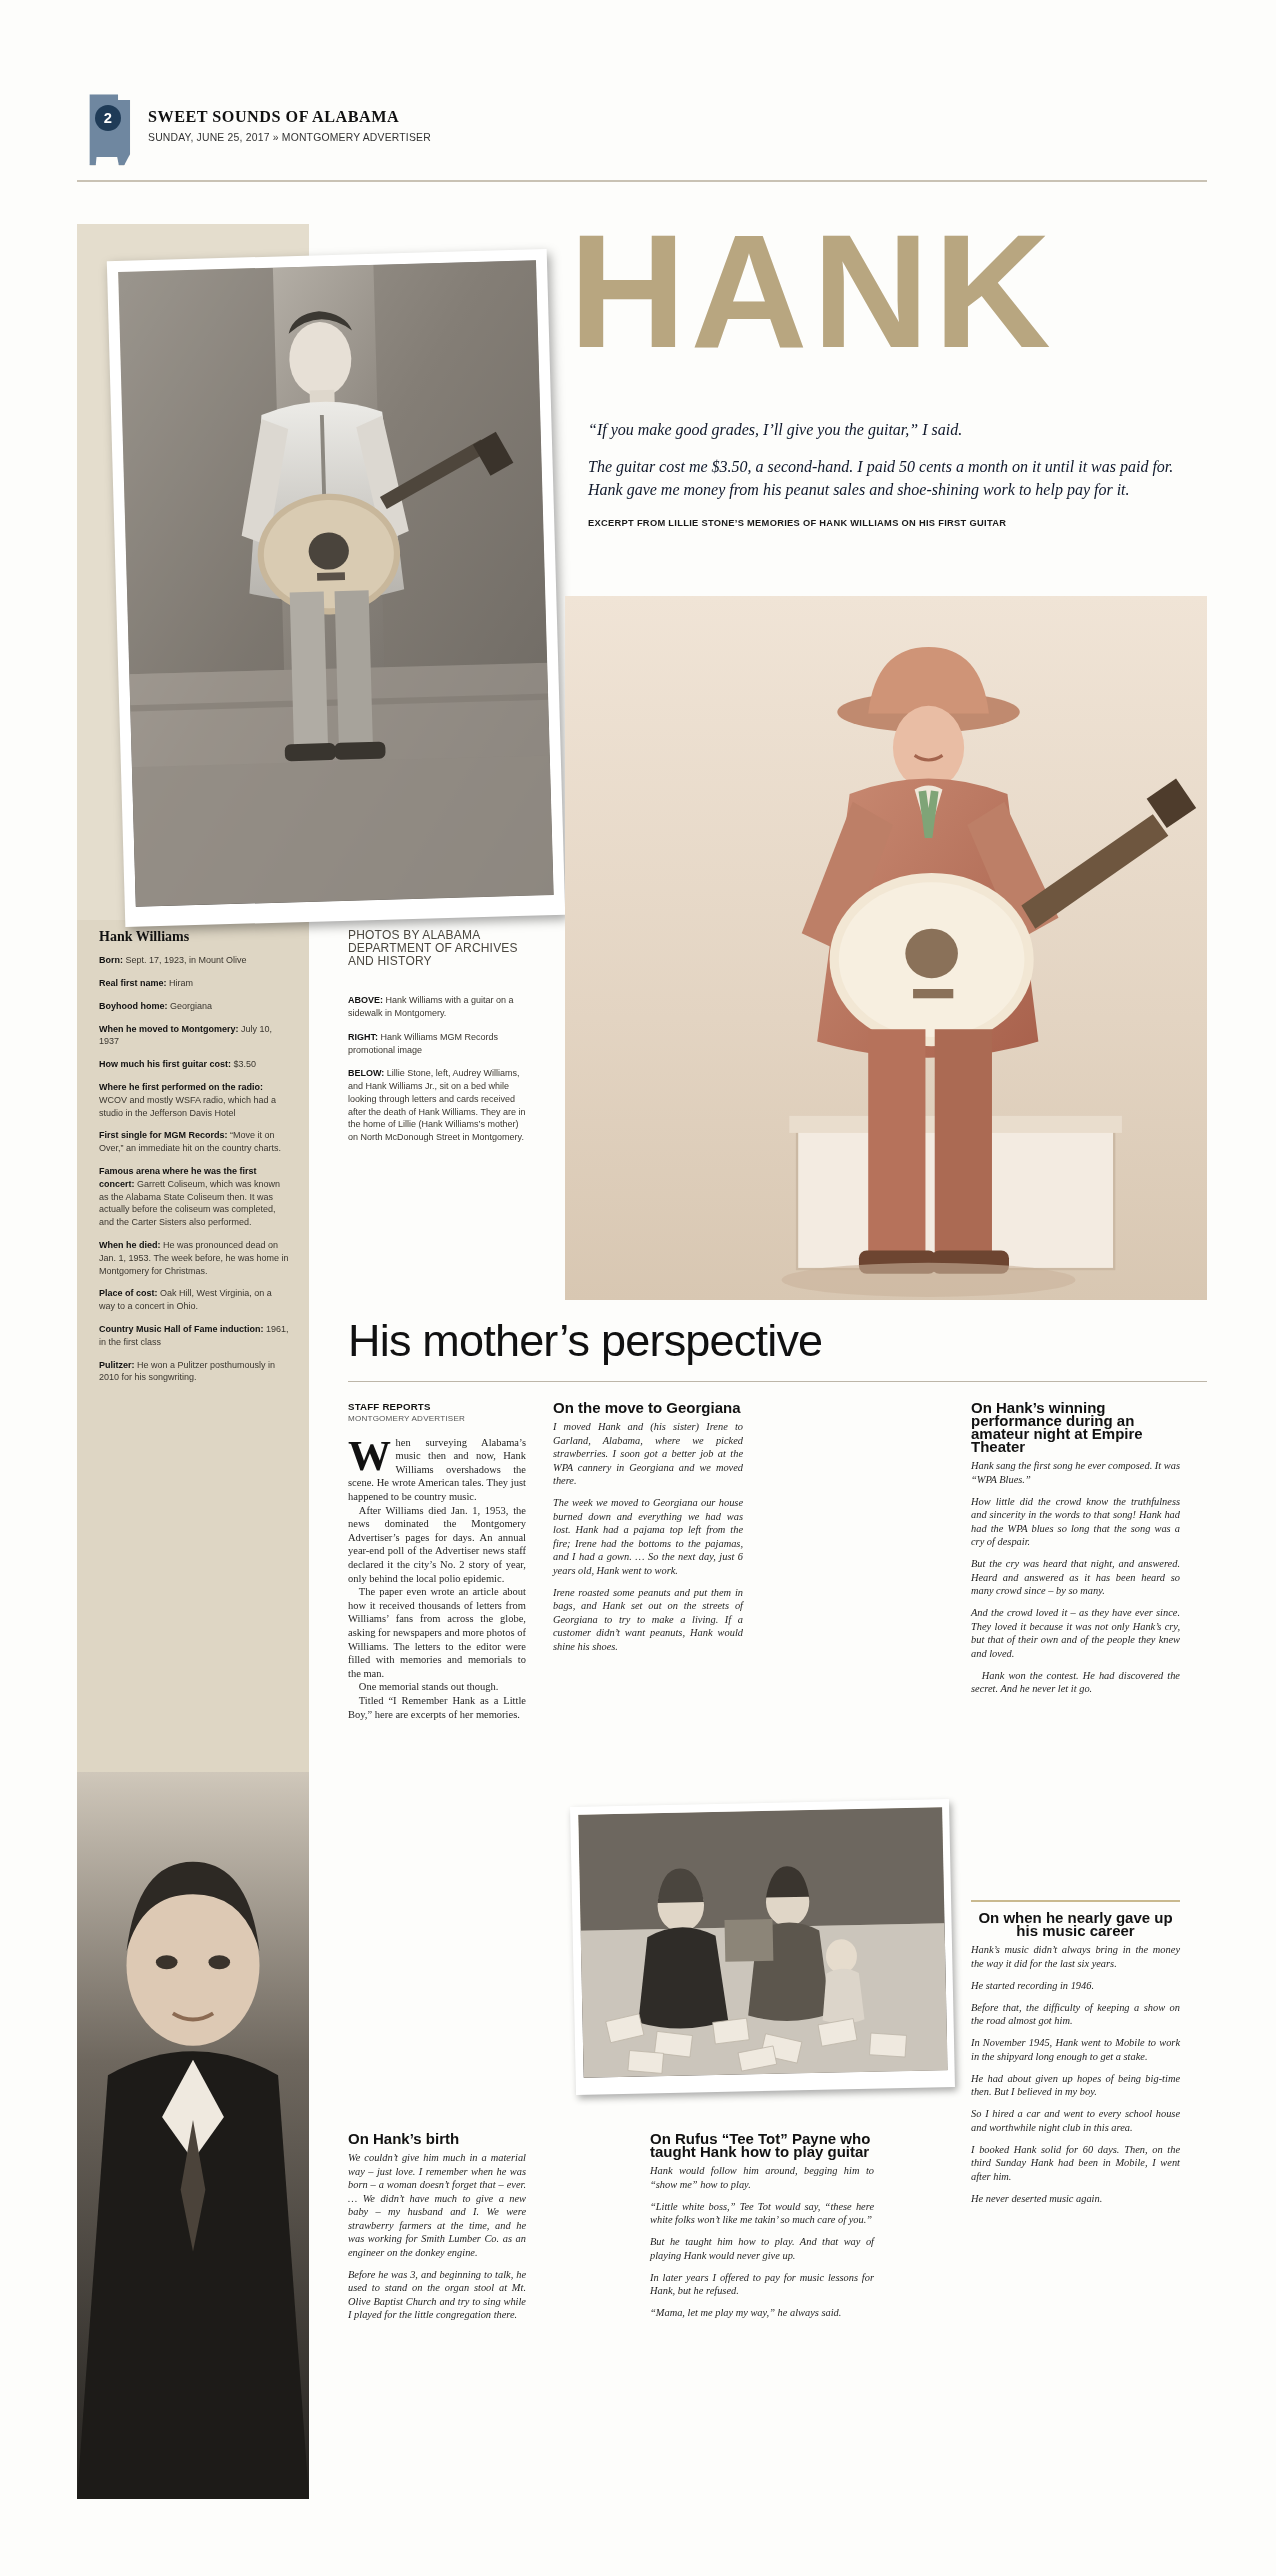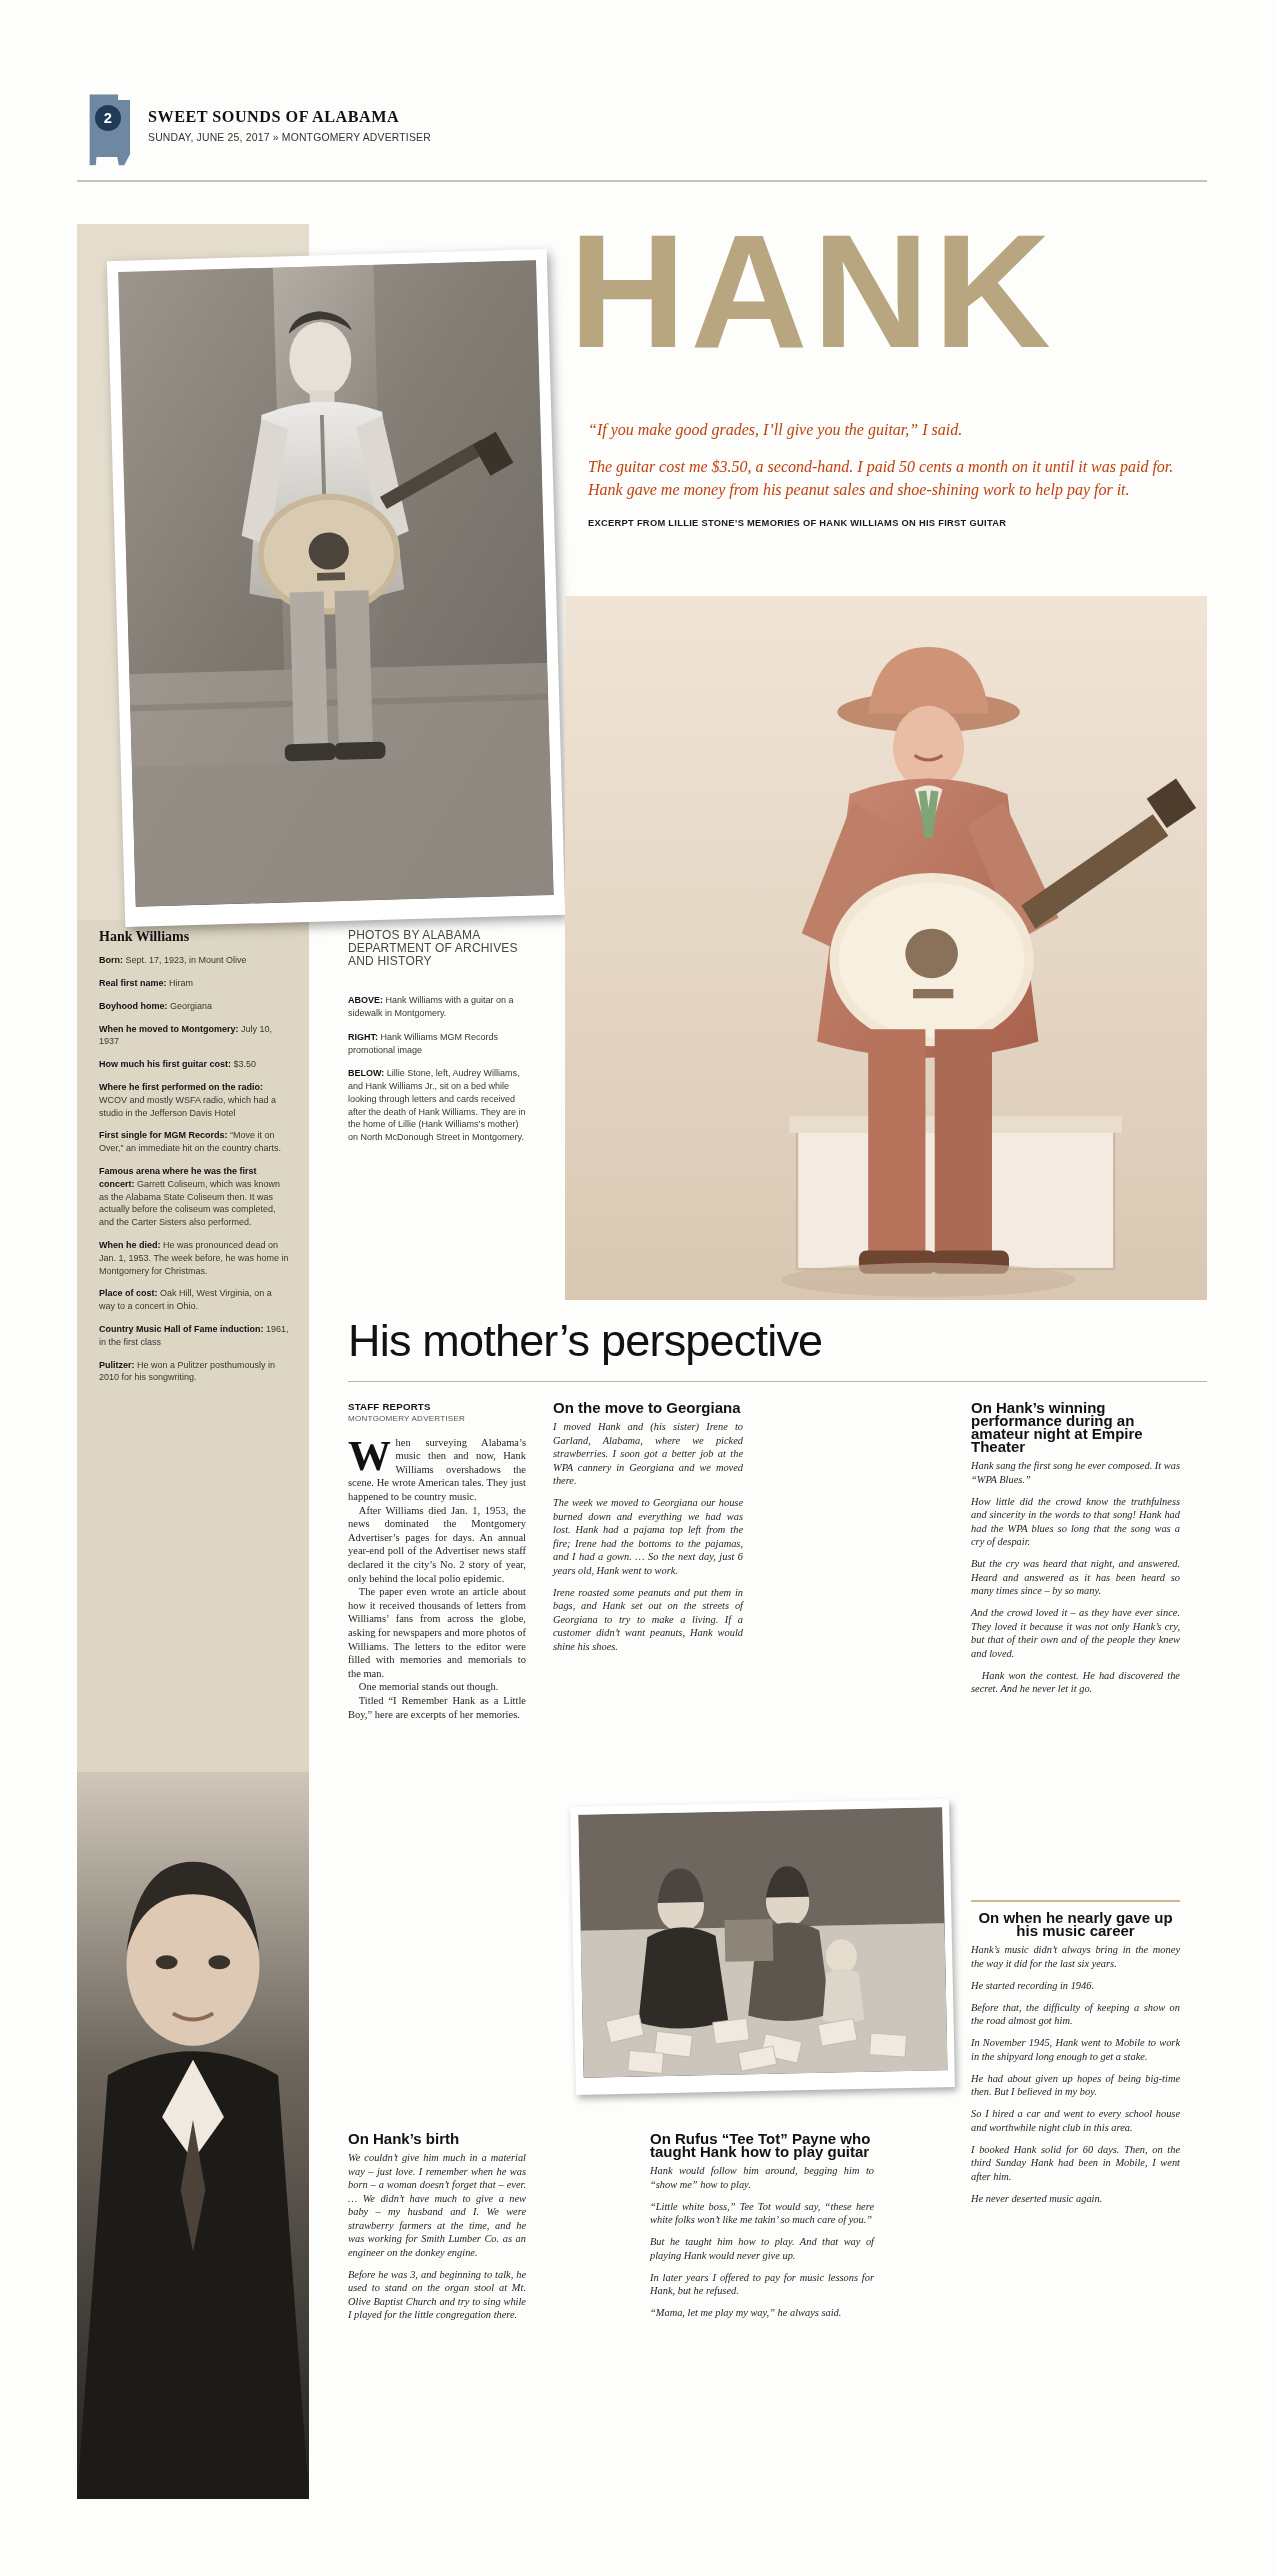--- a/index.html
+++ b/index.html
@@ -65,21 +65,21 @@
     position:absolute;left:0;top:-7.7px;width:638px;
     font-family:"Liberation Sans",sans-serif;
     font-weight:bold;font-size:162px;line-height:162px;letter-spacing:4.6px;
     color:#b8a680;
     -webkit-text-stroke:0px;
   }
   .pull-quote{
     position:absolute;left:588px;top:418px;width:611px;
   }
   .pq-line{
-    font-family:"Liberation Serif",serif;font-style:italic;font-size:16px;line-height:23px;color:#c2410c;
+    font-family:"Liberation Serif",serif;font-style:italic;font-size:16px;line-height:23px;color:#0f172a;
   }
   .pq-line2{margin-top:14px;}
   .pq-credit{
     margin-top:17px;font-family:"Liberation Sans",sans-serif;font-weight:bold;
     font-size:9.3px;letter-spacing:0.3px;color:#1a1a1a;
   }
   .photo-bw{
     position:absolute;left:116px;top:255px;width:418px;height:635px;
     transform:rotate(-1.6deg);padding:10.8px 10.8px 20px 10.8px;background:#fff;
     box-shadow:3.1px 4.6px 10.8px rgba(0,0,0,.35);
@@ -338,21 +338,21 @@
       <p>The week we moved to Georgiana our house burned down and everything we had was lost. Hank had a pajama top left from the fire; Irene had the bottoms to the pajamas, and I had a gown. … So the next day, just 6 years old, Hank went to work.</p>
       <p>Irene roasted some peanuts and put them in bags, and Hank set out on the streets of Georgiana to try to make a living. If a customer didn’t want peanuts, Hank would shine his shoes.</p>
     </div>
   </div>
 
   <div class="col" style="left:971px;top:1401px;width:209px;">
     <div class="subhead">On Hank’s winning performance during an amateur night at Empire Theater</div>
     <div class="italbody">
       <p>Hank sang the first song he ever composed. It was “WPA Blues.”</p>
       <p>How little did the crowd know the truthfulness and sincerity in the words to that song! Hank had had the WPA blues so long that the song was a cry of despair.</p>
-      <p>But the cry was heard that night, and answered. Heard and answered as it has been heard so many times since – by so many.</p>
+      <p>But the cry was heard that night, and answered. Heard and answered as it has been heard so many crowd since – by so many.</p>
       <p>And the crowd loved it – as they have ever since. They loved it because it was not only Hank’s cry, but that of their own and of the people they knew and loved.</p>
       <p style="text-indent:10.8px;">Hank won the contest. He had discovered the secret. And he never let it go.</p>
     </div>
   </div>
 
   <div class="gold-rule" style="left:971px;top:1900px;width:209px;"></div>
 
   <div class="col" style="left:971px;top:1911px;width:209px;">
     <div class="subhead" style="text-align:center;">On when he nearly gave up his music career</div>
     <div class="italbody">

